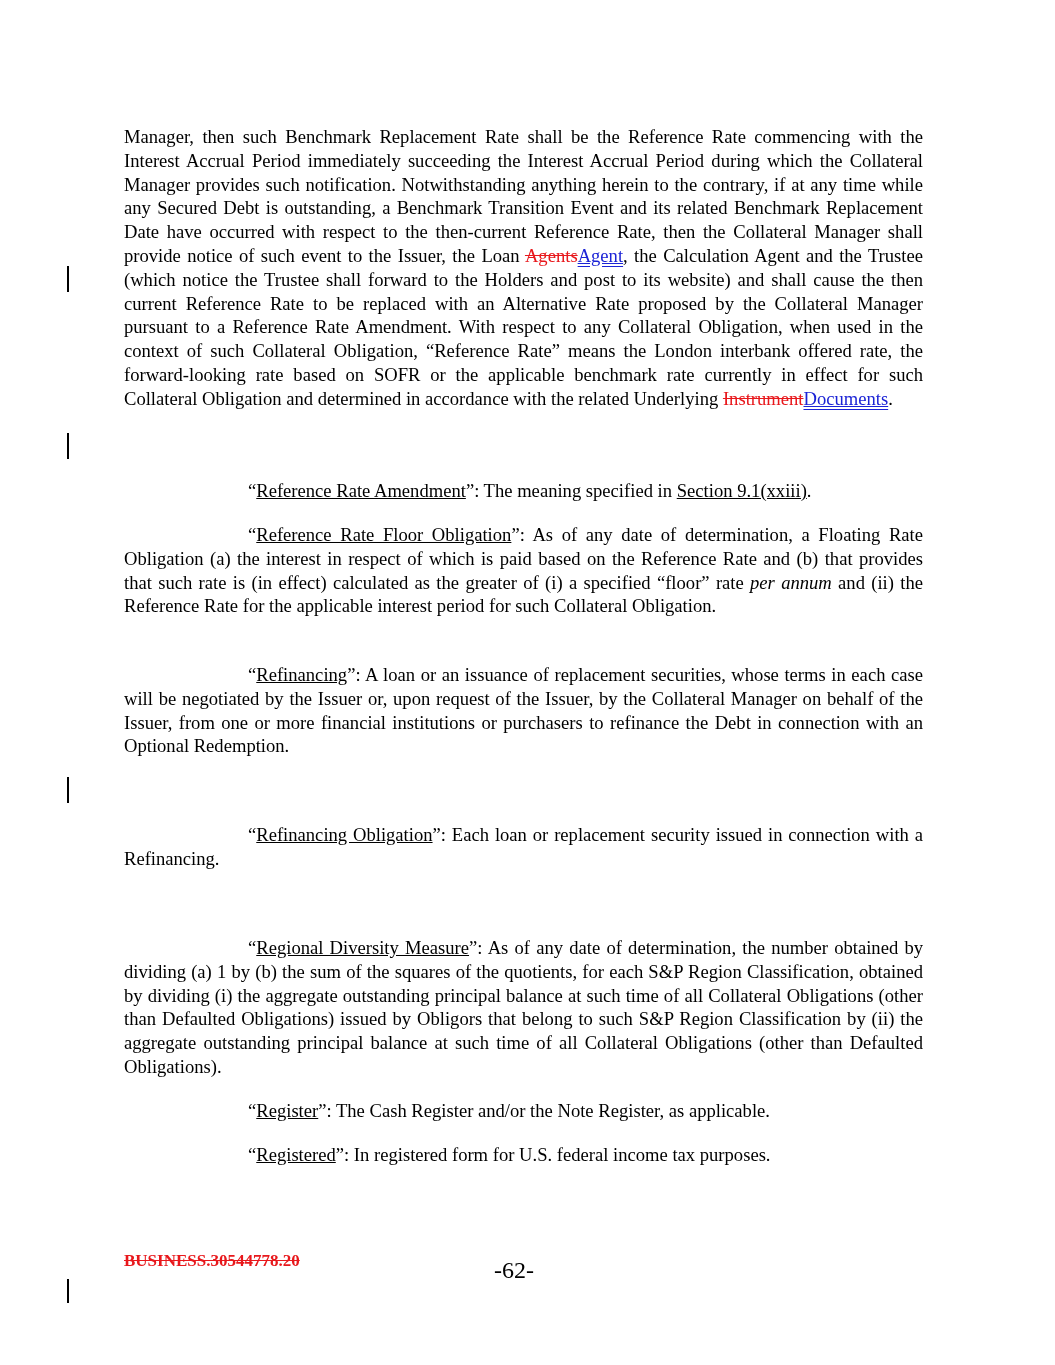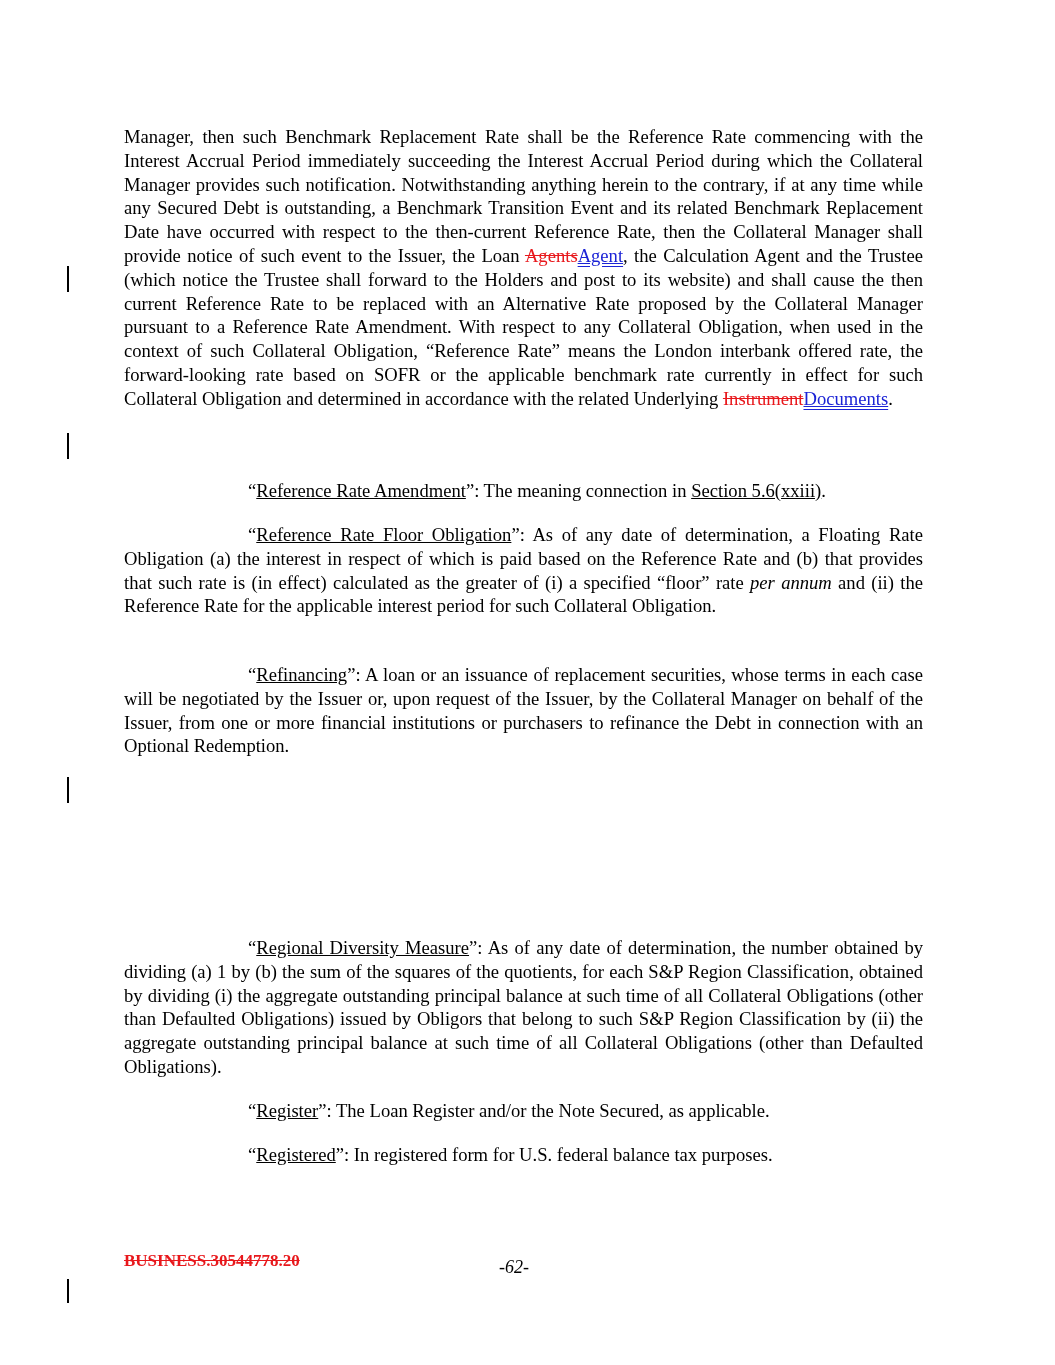--- a/index.html
+++ b/index.html
@@ -8,61 +8,64 @@
   .page { position: absolute; left: 0; top: 0; width: 1055px; height: 1365px; }
   .p { position: absolute; left: 124px; width: 799px; font-size: 18.6px; line-height: 23.8px;
        text-align: justify; margin: 0; }
   .indent { text-indent: 124px; }
   .u { text-decoration: underline; }
   .del { color: #e8181c; text-decoration: line-through; }
   .ins { color: #1b23d6; text-decoration: underline double; text-decoration-color: #1b23d6; }
   .insline { color: #1b23d6; text-decoration: underline double; }
   .bar { position: absolute; left: 67px; width: 2px; background: #000; }
   .pagenum { position: absolute; left: 0; width: 1028px; top: 1257px; text-align: center;
-             font-size: 18px; font-style: italic; }
+             font-size: 24px; }
   .footer { position: absolute; left: 124px; top: 1251px; font-size: 17px; font-weight: bold;
             color: #e8181c; text-decoration: line-through; }
   em { font-style: italic; }
 </style>
 </head>
 <body>
 
 <div class="page">
 
   <div class="bar" style="top:266px;height:26px;"></div>
   <div class="bar" style="top:433px;height:26px;"></div>
   <div class="bar" style="top:777px;height:26px;"></div>
   <div class="bar" style="top:1279px;height:24px;"></div>
 
   <p class="p" style="top:125px;">
     <span>Manager, then such Benchmark Replacement Rate shall be the Reference Rate commencing with the Interest Accrual Period immediately succeeding the Interest Accrual Period during which the Collateral Manager provides such notification.  Notwithstanding anything herein to the contrary, if at any time while any Secured Debt is outstanding, a Benchmark Transition Event and its related Benchmark Replacement Date have occurred with respect to the then-current Reference Rate, then the Collateral Manager shall provide notice of such event to the Issuer, the Loan </span><span class="del">Agents</span><span class="ins">Agent</span><span>, the Calculation Agent and the Trustee (which notice the Trustee shall forward to the Holders and post to its website) and shall cause the then current Reference Rate to be replaced with an Alternative Rate proposed by the Collateral Manager pursuant to a Reference Rate Amendment. With respect to any Collateral Obligation, when used in the context of such Collateral Obligation, “Reference Rate” means the London interbank offered rate, the forward-looking rate based on SOFR or the applicable benchmark rate currently in effect for such Collateral Obligation and determined in accordance with the related Underlying </span><span class="del">Instrument</span><span class="ins">Documents</span><span>.</span>
   </p>
 
   <p class="p indent" style="top:479px;">
-    <span>“</span><span class="u">Reference Rate Amendment</span><span>”:  The meaning connection in </span><span class="u">Section 5.6(xxiii)</span><span>.</span>
+    <span>“</span><span class="u">Reference Rate Amendment</span><span>”:  The meaning specified in </span><span class="u">Section 9.1(xxiii)</span><span>.</span>
   </p>
 
   <p class="p indent" style="top:523px;">
     <span>“</span><span class="u">Reference Rate Floor Obligation</span><span>”:  As of any date of determination, a Floating Rate Obligation (a) the interest in respect of which is paid based on the Reference Rate and (b) that provides that such rate is (in effect) calculated as the greater of (i) a specified “floor” rate </span><em>per annum</em><span> and (ii) the Reference Rate for the applicable interest period for such Collateral Obligation.</span>
   </p>
 
   <p class="p indent" style="top:663px;">
     <span>“</span><span class="u">Refinancing</span><span>”:  A loan or an issuance of replacement securities, whose terms in each case will be negotiated by the Issuer or, upon request of the Issuer, by the Collateral Manager on behalf of the Issuer, from one or more financial institutions or purchasers to refinance the Debt in connection with an Optional Redemption.</span>
   </p>
 
 
+  <p class="p indent" style="top:823px;">
+    <span>“</span><span class="u">Refinancing Obligation</span><span>”:  Each loan or replacement security issued in connection with a Refinancing.</span>
+  </p>
 
 
   <p class="p indent" style="top:936px;">
     <span>“</span><span class="u">Regional Diversity Measure</span><span>”:  As of any date of determination, the number obtained by dividing (a) 1 by (b) the sum of the squares of the quotients, for each S&amp;P Region Classification, obtained by dividing (i) the aggregate outstanding principal balance at such time of all Collateral Obligations (other than Defaulted Obligations) issued by Obligors that belong to such S&amp;P Region Classification by (ii) the aggregate outstanding principal balance at such time of all Collateral Obligations (other than Defaulted Obligations).</span>
   </p>
 
   <p class="p indent" style="top:1099px;">
-    <span>“</span><span class="u">Register</span><span>”: The Loan Register and/or the Note Secured, as applicable.</span>
+    <span>“</span><span class="u">Register</span><span>”: The Cash Register and/or the Note Register, as applicable.</span>
   </p>
 
   <p class="p indent" style="top:1143px;">
-    <span>“</span><span class="u">Registered</span><span>”:  In registered form for U.S. federal balance tax purposes.</span>
+    <span>“</span><span class="u">Registered</span><span>”:  In registered form for U.S. federal income tax purposes.</span>
   </p>
 
   <div class="pagenum">-62-</div>
   <div class="footer">BUSINESS.30544778.20</div>
 </div>
 
 </body></html>

